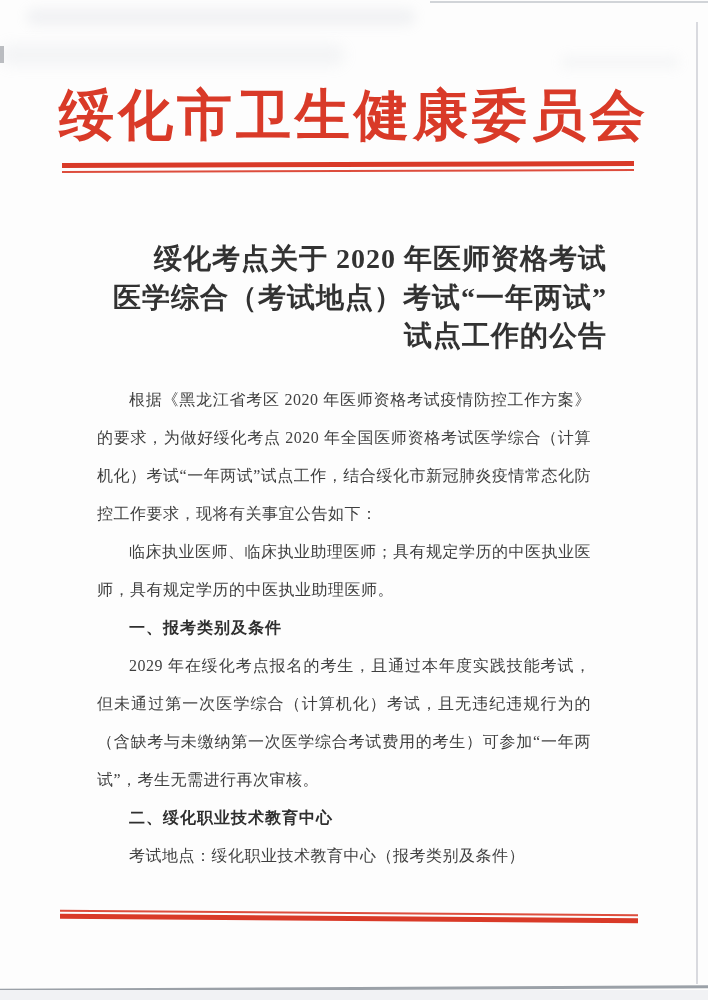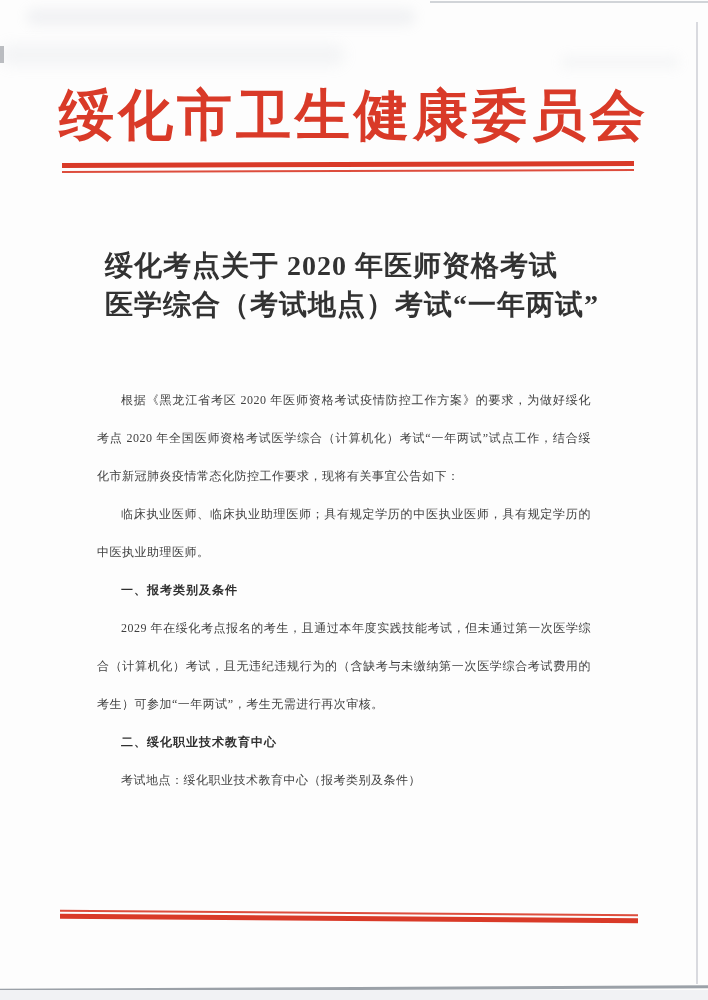--- a/index.html
+++ b/index.html
@@ -31,29 +31,29 @@
     color:#d93a28; letter-spacing:4px; white-space:nowrap;
   }
   .rule { position:absolute; background:#d93a28; }
   .rule-top-thick    { left:62px; width:572px; top:162px; height:5px;   transform:rotate(-0.2deg); }
   .rule-top-thin     { left:62px; width:572px; top:170px; height:2px;   transform:rotate(-0.2deg); opacity:.9; }
   .rule-bottom-thin  { left:60px; width:578px; top:912px; height:2px;   transform:rotate(0.45deg); opacity:.9; }
   .rule-bottom-thick { left:60px; width:578px; top:916px; height:5px;   transform:rotate(0.45deg); }
 
   
   .doc-title {
-    position:absolute; top:240px; left:105px; width:494px;
-    text-align:left; font-size:28px; line-height:38.5px;
-    font-weight:700; color:#323232; letter-spacing:1px;margin-top:7px;
+    position:absolute; top:240px; left:113px; width:494px;
+    text-align:right; font-size:28px; line-height:38.5px;
+    font-weight:700; color:#323232; letter-spacing:1px;
   }
 
   
   .doc-body {
     position:absolute; top:381px; left:97px; width:494px;
-    font-size:12px; line-height:38px; color:#3f3f3f;
+    font-size:16px; line-height:38px; color:#3f3f3f;
     text-align:justify; letter-spacing:.5px;
   }
   .para { margin:0; text-indent:2em; }
   .heading {
     font-family:"Liberation Sans","DejaVu Sans",sans-serif;
     font-weight:700; color:#2f2f2f; letter-spacing:1px;
   }
 </style>
 </head>
 <body>
@@ -67,20 +67,21 @@
   <div class="edge-top"></div>
   <div class="edge-right"></div>
 
   <div class="agency">绥化市卫生健康委员会</div>
   <div class="rule rule-top-thick"></div>
   <div class="rule rule-top-thin"></div>
 
   <div class="doc-title">
     <div>绥化考点关于 2020 年医师资格考试</div>
     <div>医学综合（考试地点）考试“一年两试”</div>
+    <div>试点工作的公告</div>
   </div>
 
   <div class="doc-body">
     <p class="para">根据《黑龙江省考区 2020 年医师资格考试疫情防控工作方案》的要求，为做好绥化考点 2020 年全国医师资格考试医学综合（计算机化）考试“一年两试”试点工作，结合绥化市新冠肺炎疫情常态化防控工作要求，现将有关事宜公告如下：</p>
     <p class="para">临床执业医师、临床执业助理医师；具有规定学历的中医执业医师，具有规定学历的中医执业助理医师。</p>
     <p class="para heading">一、报考类别及条件</p>
     <p class="para">2029 年在绥化考点报名的考生，且通过本年度实践技能考试，但未通过第一次医学综合（计算机化）考试，且无违纪违规行为的（含缺考与未缴纳第一次医学综合考试费用的考生）可参加“一年两试”，考生无需进行再次审核。</p>
     <p class="para heading">二、绥化职业技术教育中心</p>
     <p class="para">考试地点：绥化职业技术教育中心（报考类别及条件）</p>
   </div>

